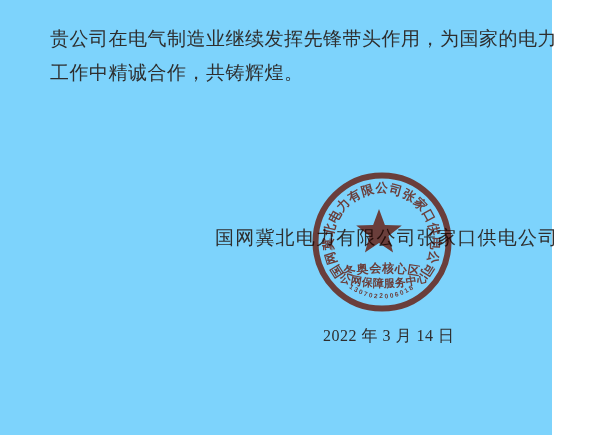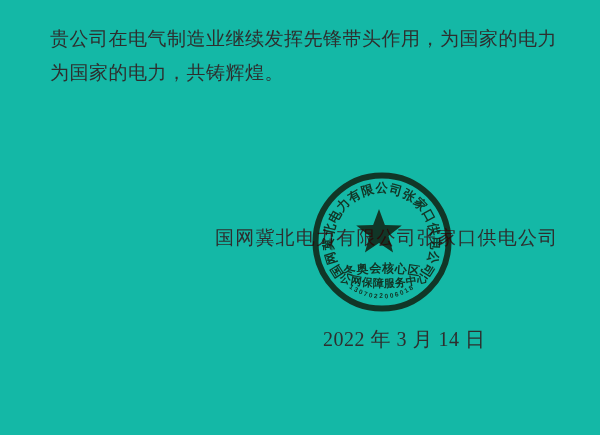--- a/index.html
+++ b/index.html
@@ -3,22 +3,22 @@
 <meta charset="utf-8">
 <style>
   html, body { margin: 0; padding: 0; }
   body {
     width: 600px; height: 435px;
     background: #ffffff;
     overflow: hidden;
   }
   .doc {
     position: relative;
-    width: 600px; height: 435px;
-    background: #14b8a6;
+    width: 552px; height: 435px;
+    background: #7dd3fc;
     font-family: "Liberation Serif", "DejaVu Serif", serif;
     color: #2e2e2e;
   }
   .body-text {
     position: absolute;
     left: 50px; top: 22px;
     width: 515px;
     font-size: 19px;
     line-height: 33.5px;
     letter-spacing: 0.5px;
@@ -34,21 +34,21 @@
   .sig-line2 {
     position: absolute;
     left: 255px; top: 256px;
     font-size: 19px;
     letter-spacing: 1.6px;
     white-space: nowrap;
   }
   .date-line {
     position: absolute;
     left: 323px; top: 326px;
-    font-size: 20px;
+    font-size: 16px;
     letter-spacing: 0.5px;
     white-space: nowrap;
   }
   .seal {
     position: absolute;
     left: 306px; top: 165px;
     width: 150px; height: 150px;
     mix-blend-mode: multiply;
     opacity: 0.92;
   }
@@ -62,21 +62,21 @@
   .seal .serial-text { font-size: 6.5px;  letter-spacing: 1.8px;
                        font-family: "Liberation Sans", "DejaVu Sans", sans-serif; }
 </style>
 </head>
 <body>
 
 <div class="doc">
 
   <div class="body-text">
     <div>贵公司在电气制造业继续发挥先锋带头作用，为国家的电力</div>
-    <div>为国家的电力，共铸辉煌。</div>
+    <div>工作中精诚合作，共铸辉煌。</div>
   </div>
 
   <div class="sig-line1">国网冀北电力有限公司张家口供电公司</div>
   <div class="date-line">2022 年 3 月 14 日</div>
 
   <svg class="seal" viewBox="0 0 150 150" aria-hidden="true">
     <defs>
       <path id="arc-ring" d="M 38.1,108.8 A 49.5,49.5 0 1 1 113.9,108.8" fill="none"></path>
       <path id="arc-serial" d="M 27.1,105.3 A 56.5,56.5 0 0 0 124.9,105.3" fill="none"></path>
       <path id="arc-inner1" d="M 41,110 Q 76,104 111,110" fill="none"></path>

